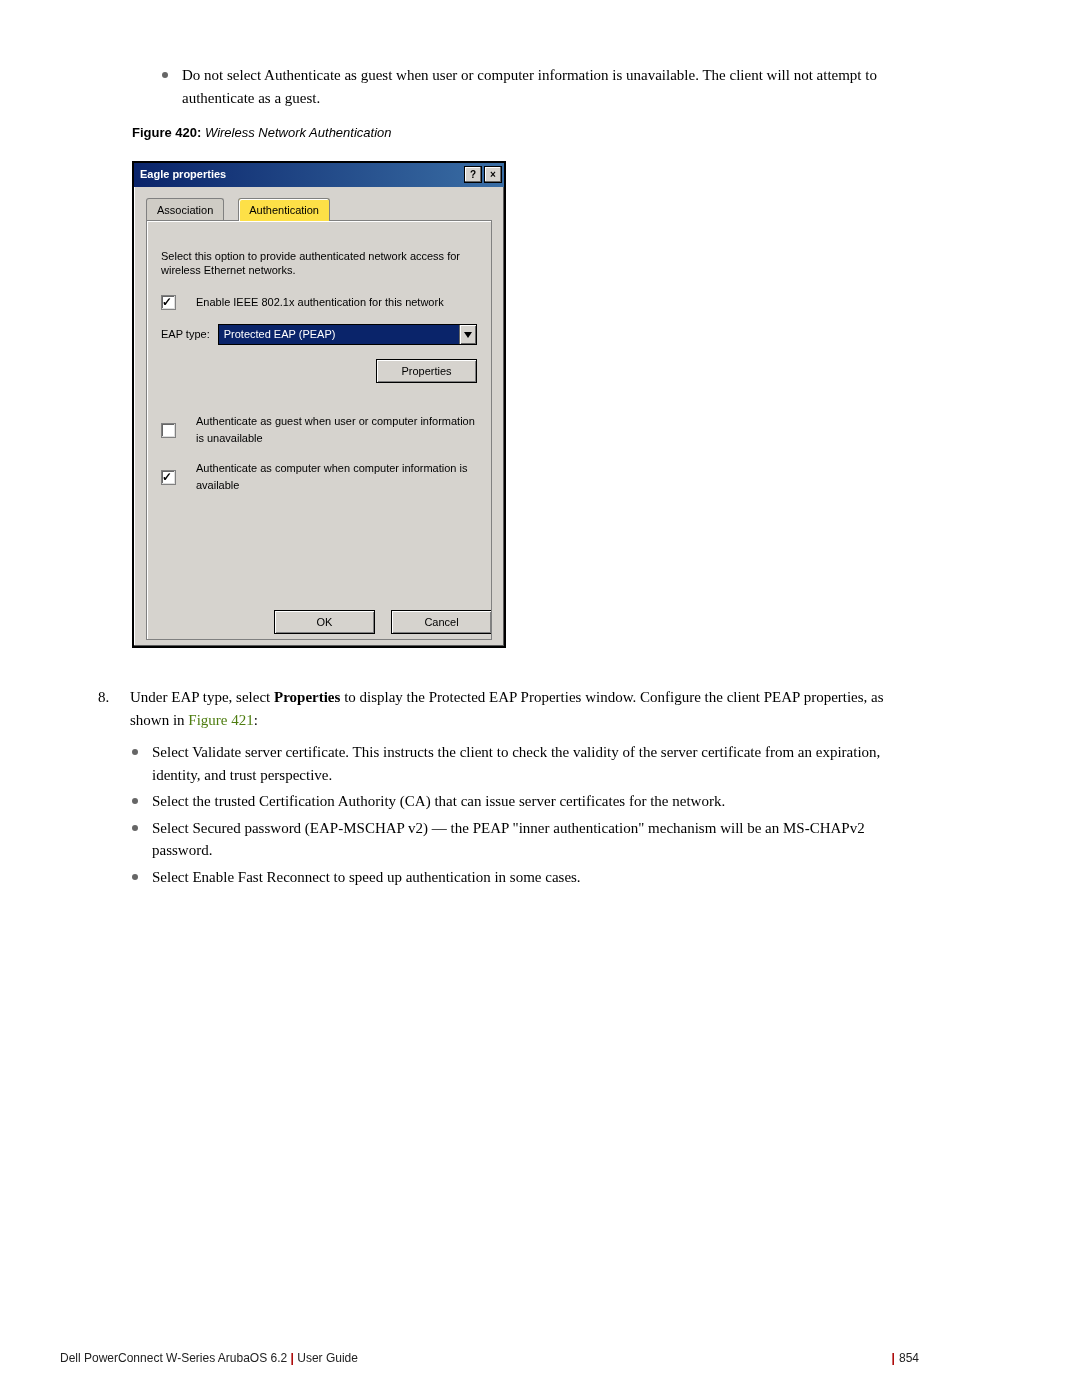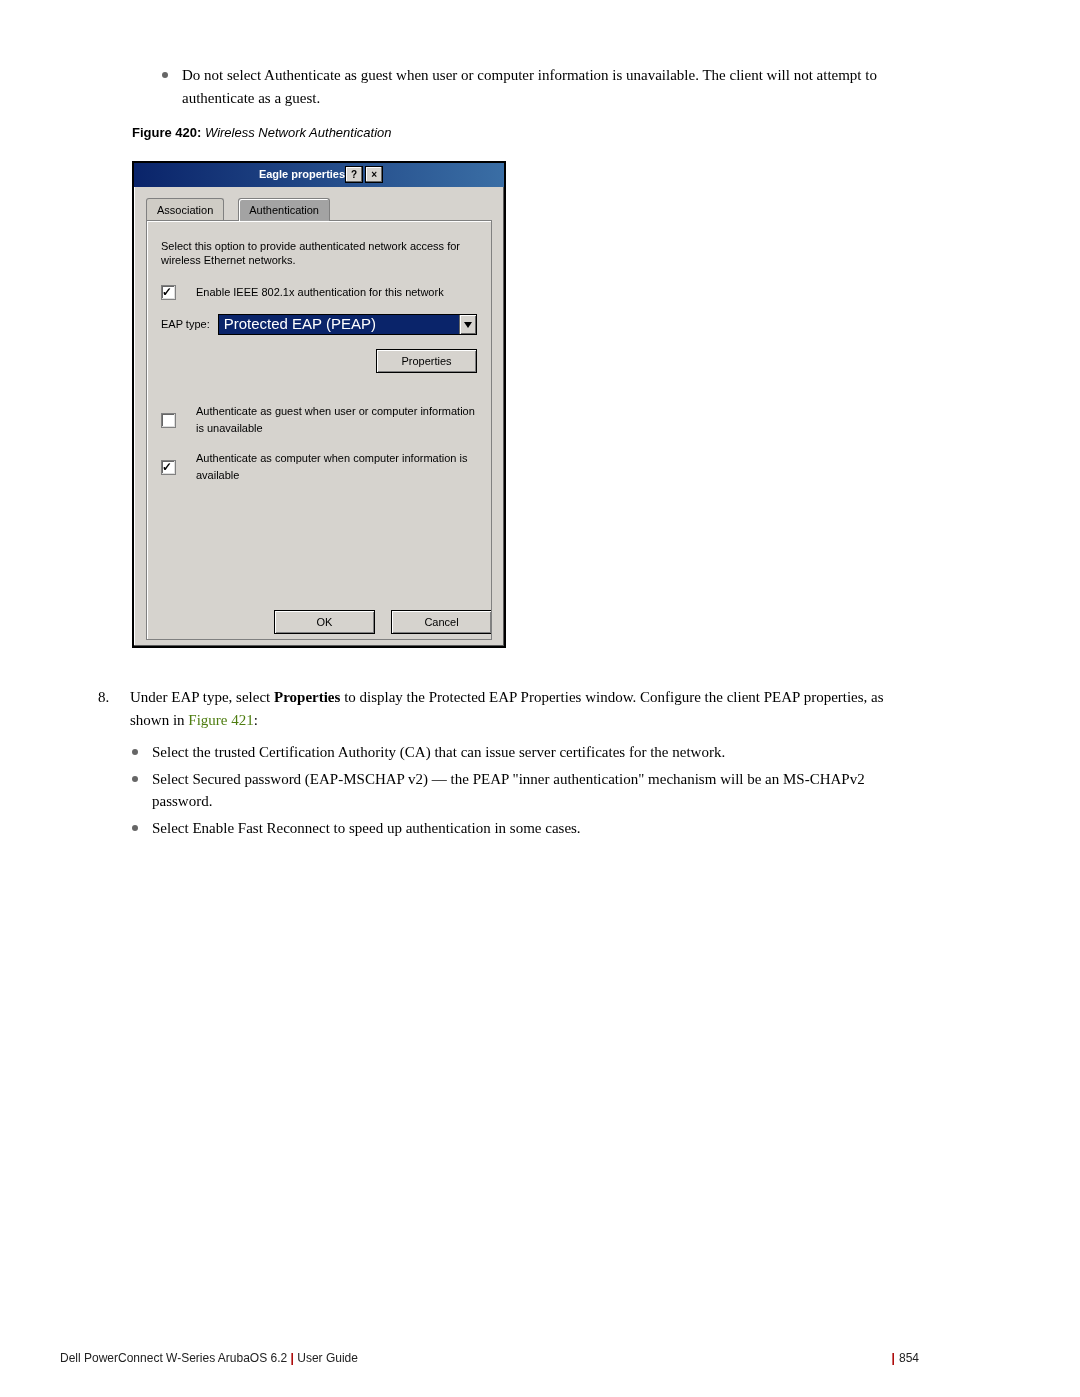--- a/index.html
+++ b/index.html
@@ -58,21 +58,21 @@
     color: #000;
     margin-left: 0;
     box-shadow: inset -1px -1px 0 #5a5a5a, inset 1px 1px 0 #fff;
   }
   .titlebar {
     background: linear-gradient(to right, #0a246a, #3a6ea5);
     color: #fff;
     font-weight: bold;
     display: flex;
     align-items: center;
-    justify-content: center;
+    justify-content: space-between;
     padding: 2px 2px 2px 6px;
     height: 20px;
   }
   .titlebar-buttons { display: flex; gap: 2px; }
   .tb-btn {
     width: 16px; height: 15px;
     background: #d6d3ce;
     border: 1px solid #000;
     box-shadow: inset -1px -1px 0 #666, inset 1px 1px 0 #fff;
     font-family: Arial, sans-serif;
@@ -96,33 +96,33 @@
     border-bottom: none;
     border-radius: 3px 3px 0 0;
     margin-right: 14px;
     font-size: 11px;
     cursor: default;
   }
   .tab.inactive {
     background: #cfccc5;
   }
   .tab.active {
-    background: #a3a3a3;
+    background: #fde047;
     box-shadow: inset 1px 1px 0 #fff;
     position: relative;
     z-index: 2;
   }
   .tab-pane {
     border: 1px solid #808080;
     box-shadow: inset 1px 1px 0 #fff;
     padding: 18px 14px 50px 14px;
     min-height: 350px;
     position: relative;
   }
-  .dlg-text { margin: 0 0 16px 0; line-height: 1.3; }
+  .dlg-text { margin: 10px 0 16px 0; line-height: 1.3; }
   .chk-row {
     display: flex;
     align-items: center;
     gap: 20px;
     margin-bottom: 14px;
   }
   .chk {
     width: 13px; height: 13px;
     background: #fff;
     border: 1px solid #808080;
@@ -152,21 +152,21 @@
     background: #0a246a;
     color: #fff;
     height: 19px;
     align-items: stretch;
   }
   .dropdown .dd-text {
     flex: 1;
     padding: 2px 5px;
     display: flex;
     align-items: center;
-    font-size: 15px;
+    font-size: 11px;
   }
   .dropdown .dd-btn {
     width: 16px;
     background: #d6d3ce;
     border-left: 1px solid #666;
     box-shadow: inset 1px 1px 0 #fff, inset -1px -1px 0 #666;
     display: flex; align-items: center; justify-content: center;
     color: #000;
   }
   .dd-btn svg { width: 8px; height: 6px; }
@@ -305,20 +305,21 @@
         </div>
       </div>
     </div>
 
     <ol class="numlist" style="margin-left:-34px;">
       <li>
         <span class="num">8.</span>
         <div>
           <span>Under EAP type, select </span><span class="bold">Properties</span><span> to display the Protected EAP Properties window. Configure the client PEAP properties, as shown in </span><span class="link">Figure 421</span><span>:</span>
           <ul class="bullets" style="margin-left:0;">
+            <li><span>Select Validate server certificate. This instructs the client to check the validity of the server certificate from an expiration, identity, and trust perspective.</span></li>
             <li><span>Select the trusted Certification Authority (CA) that can issue server certificates for the network.</span></li>
             <li><span>Select Secured password (EAP-MSCHAP v2) — the PEAP "inner authentication" mechanism will be an MS-CHAPv2 password.</span></li>
             <li><span>Select Enable Fast Reconnect to speed up authentication in some cases.</span></li>
           </ul>
         </div>
       </li>
     </ol>
   </div>
 
   <div class="footer">

